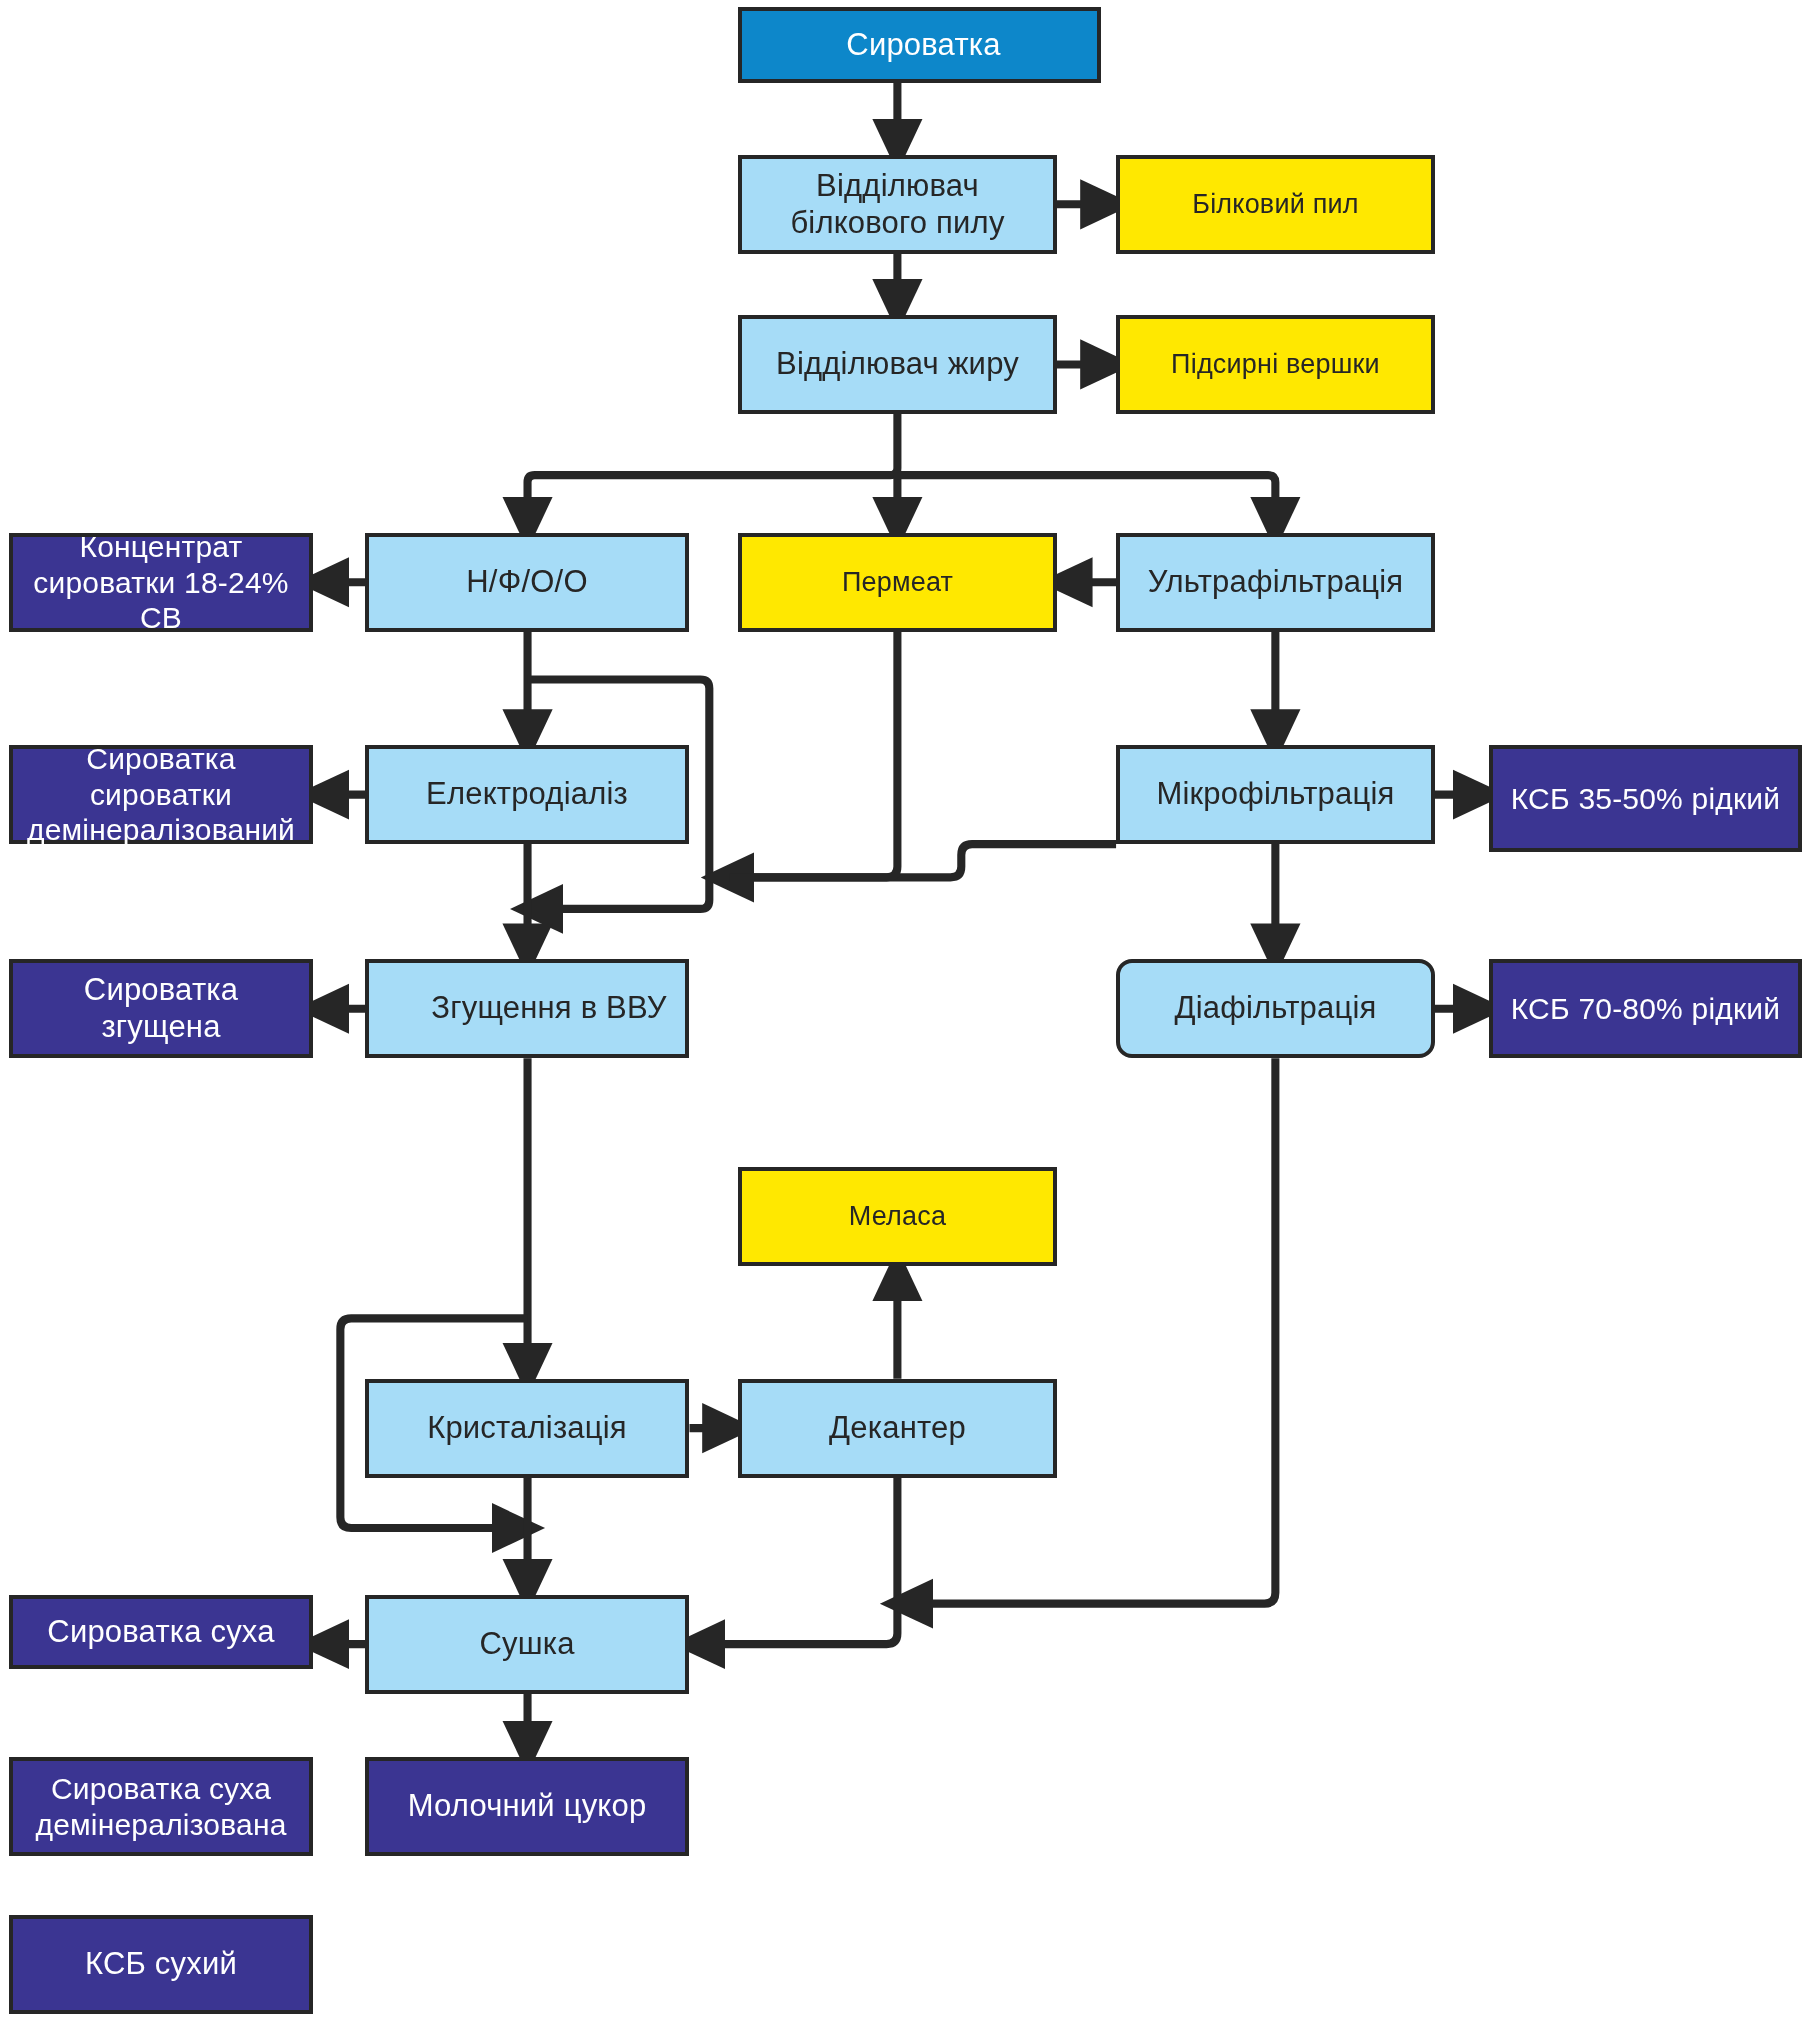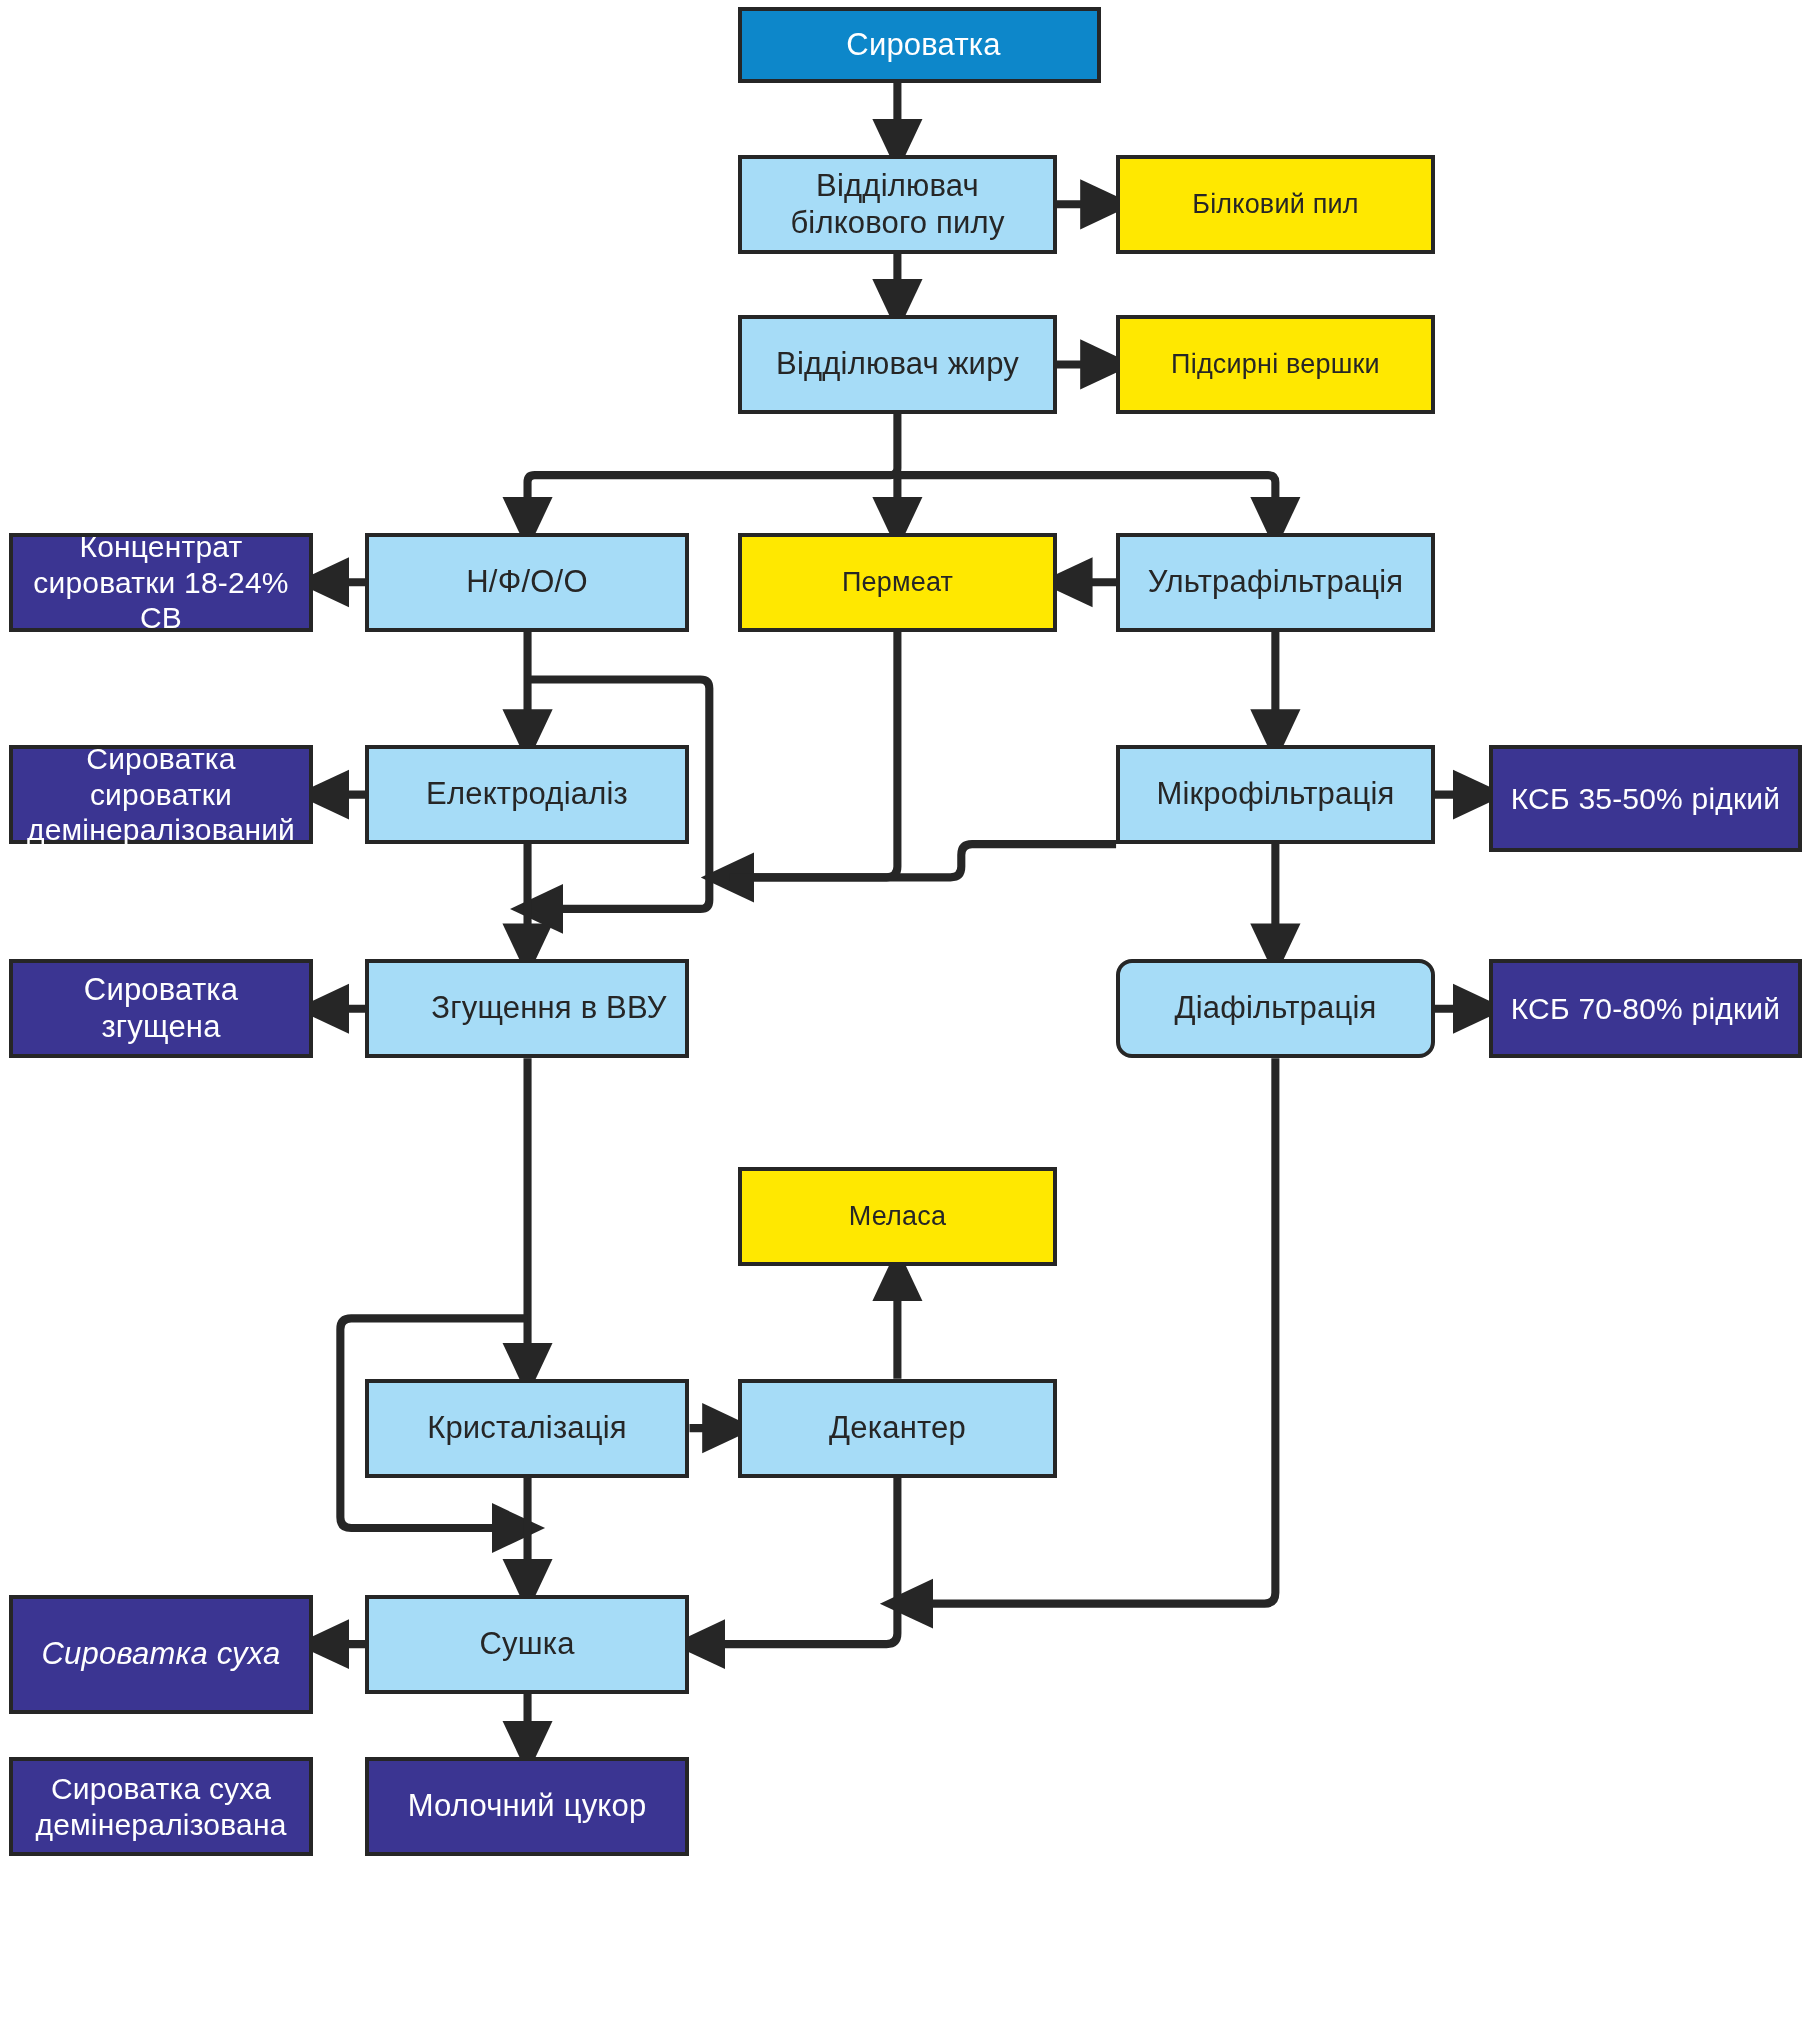--- a/index.html
+++ b/index.html
@@ -152,23 +152,26 @@
     </div>
     <div class="node n-proc" style="left: 365px; top: 1379px; width: 324px; height: 99px;">
       <span class="lbl">Кристалізація</span>
     </div>
     <div class="node n-proc" style="left: 738px; top: 1379px; width: 319px; height: 99px;">
       <span class="lbl">Декантер</span>
     </div>
     <div class="node n-proc" style="left: 365px; top: 1595px; width: 324px; height: 99px;">
       <span class="lbl">Сушка</span>
     </div>
-    <div class="node n-prod" style="left: 9px; top: 1595px; width: 304px; height: 119px; font-style: italic;">
+    <div class="node n-prod" style="left: 9px; top: 1595px; width: 304px; height: 74px;">
       <span class="lbl">Сироватка суха</span>
     </div>
     <div class="node n-prod" style="left: 365px; top: 1757px; width: 324px; height: 99px;">
       <span class="lbl">Молочний цукор</span>
     </div>
     <div class="node n-prod small" style="left: 9px; top: 1757px; width: 304px; height: 99px;">
       <span class="lbl">Сироватка суха демінералізована</span>
     </div>
+    <div class="node n-prod" style="left: 9px; top: 1915px; width: 304px; height: 99px;">
+      <span class="lbl">КСБ сухий</span>
+    </div>
   </div>
 
 
 </body></html>

